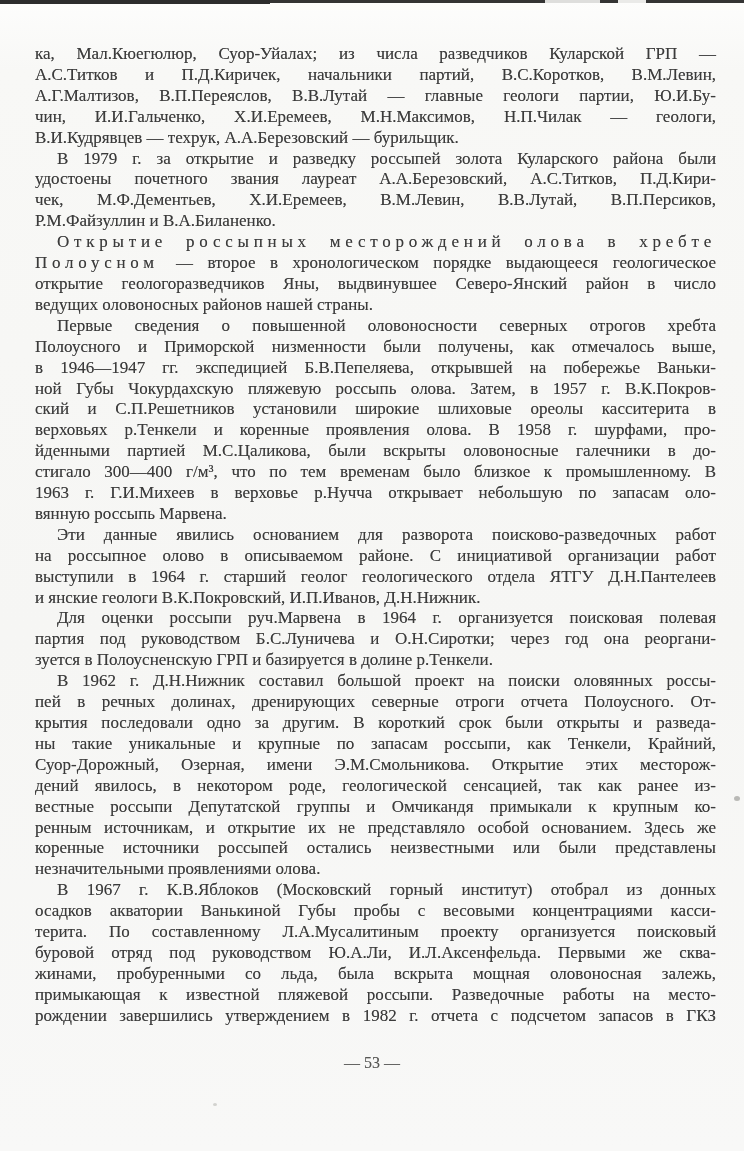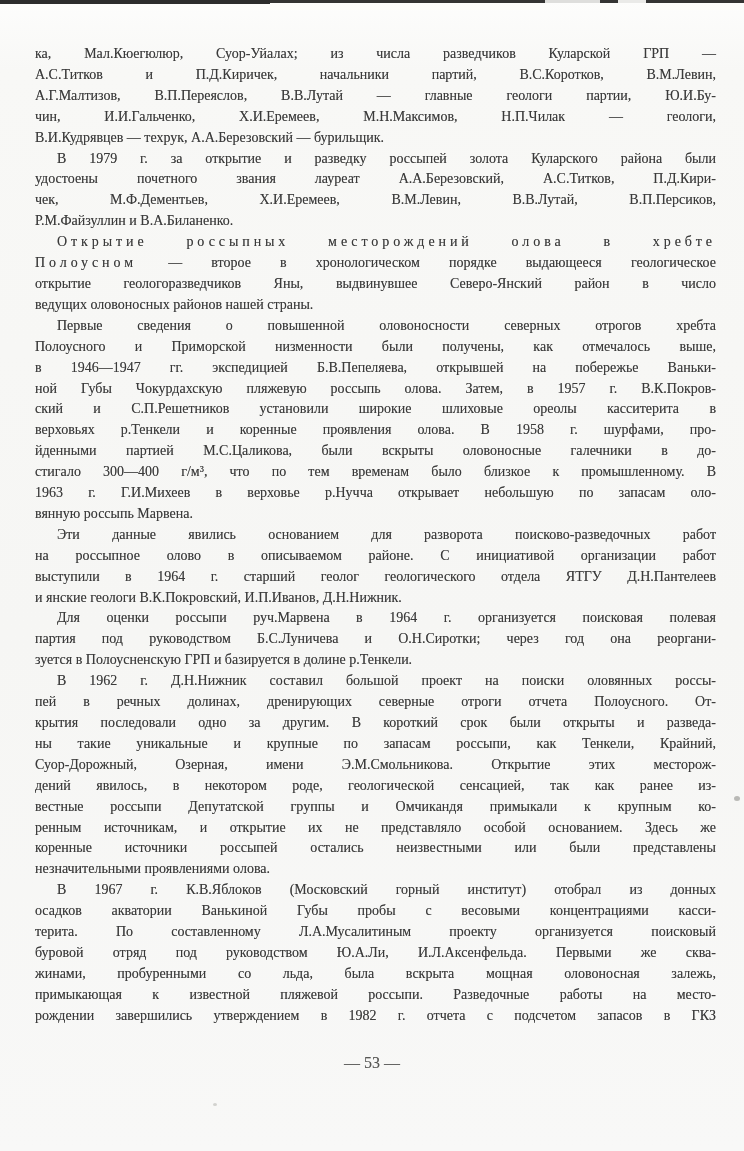--- a/index.html
+++ b/index.html
@@ -51,21 +51,21 @@
 
   .text-block {
     position: absolute;
     left: 35px;
     top: 44px;
     width: 681px;
   }
   .line {
     height: 20.92px;
     line-height: 20.92px;
-    font-size: 14px;
+    font-size: 17px;
     text-align: justify;
     text-align-last: justify;
     white-space: normal;
     text-shadow: 0 0 0.5px rgba(70,70,70,0.55);
   }
   .line.indent { text-indent: 22px; }
   .line.plast { text-align-last: left; }
   .line.spaced, span.spaced { letter-spacing: 0.28em; }
   span.spaced { margin-right: 0.15em; margin-top: 24px; }
 

